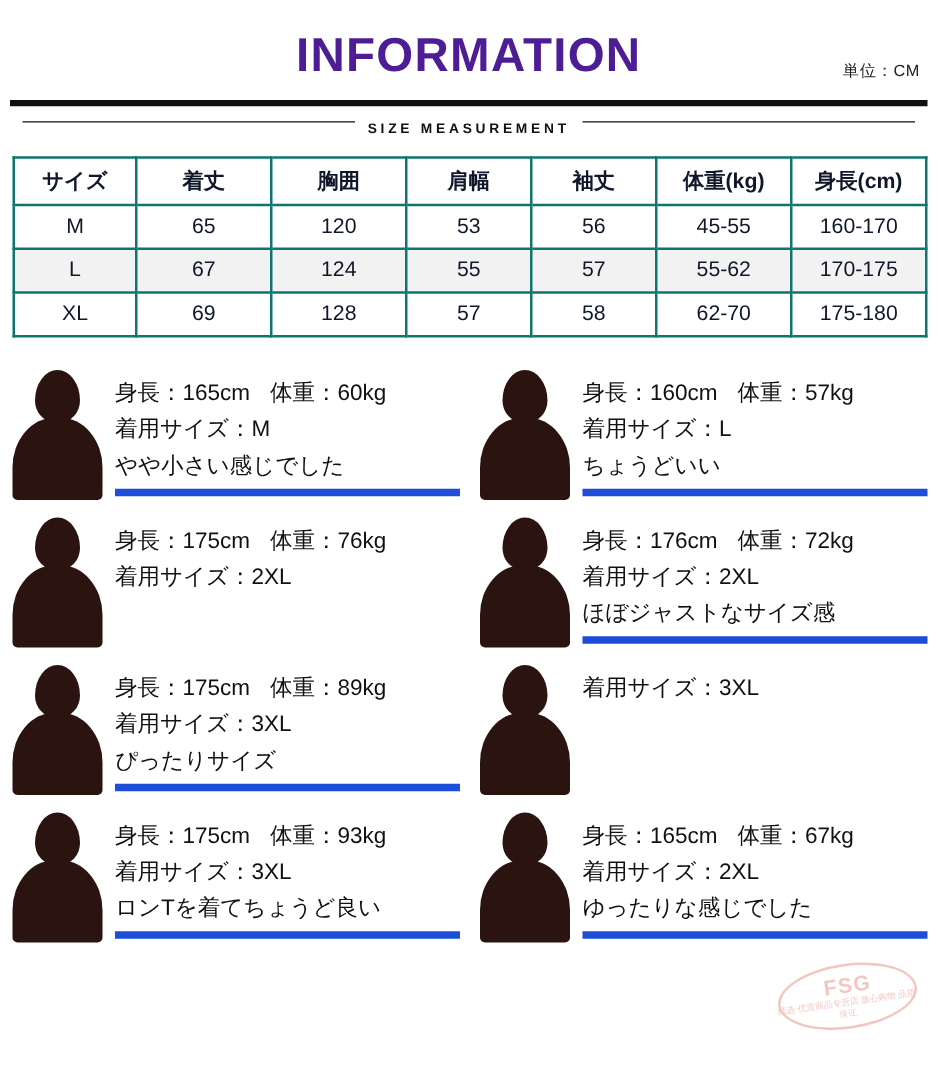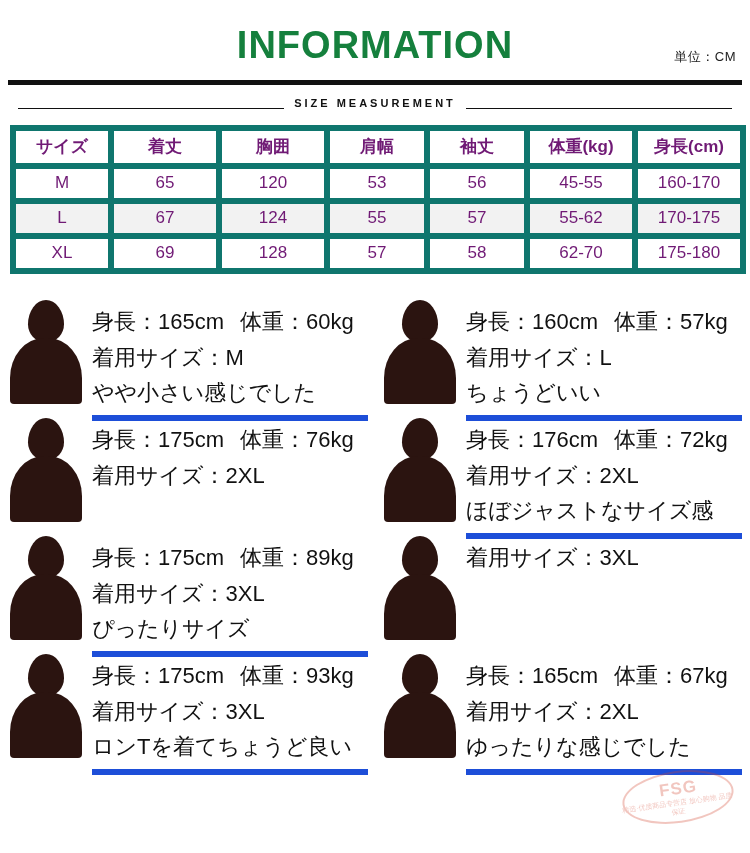--- a/index.html
+++ b/index.html
@@ -20,40 +20,40 @@
   
   .header {
     position: relative;
     padding-top: 26px;
     text-align: center;
   }
   .title {
     font-size: 38px;
     font-weight: bold;
     letter-spacing: 1px;
-    color: #15803d;
+    color: #4c1d95;
     line-height: 1.05;
   }
   .unit {
     position: absolute;
     right: 14px;
     top: 48px;
     font-size: 13px;
     color: #222;
     letter-spacing: 0.5px;
   }
   .rule-thick {
     margin: 14px 8px 0 8px;
     height: 5px;
     background: #111;
   }
   .sub-wrap {
     margin-top: 12px;
     display: flex;
-    align-items: flex-end;
+    align-items: flex-start;
     justify-content: center;
     gap: 10px;
     padding: 0 18px;
   }
   .sub-line {
     flex: 1 1 auto;
     height: 1px;
     background: #111;
   }
   .sub-text {
@@ -68,26 +68,26 @@
   .table-wrap {
     margin: 16px 10px 0 10px;
   }
   table.size-table {
     width: 730px;
     border-collapse: collapse;
     table-layout: fixed;
   }
   table.size-table th,
   table.size-table td {
-    border: 6px solid #0f766e;
+    border: 2px solid #0f766e;
     text-align: center;
     font-size: 17px;
     height: 35px;
     padding: 0 2px;
-    color: #701a75;
+    color: #0f172a;
     font-weight: normal;
   }
   table.size-table thead th {
     font-weight: bold;
     font-size: 17px;
     height: 38px;
   }
   table.size-table tbody tr.alt td {
     background: #f2f2f2;
   }
@@ -136,21 +136,21 @@
     height: 66px;
     background: #2b1410;
     border-radius: 34px 34px 4px 4px / 40px 40px 4px 4px;
   }
   .rtext {
     flex: 1 1 auto;
     padding-left: 8px;
     padding-top: 8px;
   }
   .rline {
-    font-size: 22px;
+    font-size: 18px;
     line-height: 1.62;
     color: #111;
     white-space: nowrap;
   }
   .rline .gap { display: inline-block; width: 16px; }
   .rline.underlined {
     border-bottom: 6px solid #1d4ed8;
     padding-bottom: 4px;
     display: block;
   }

